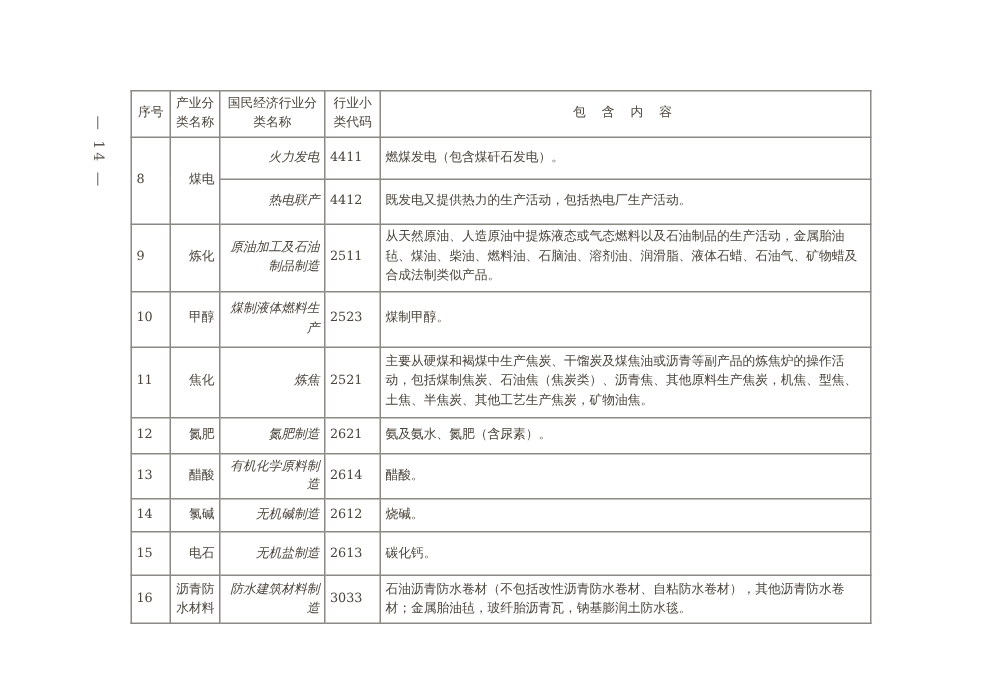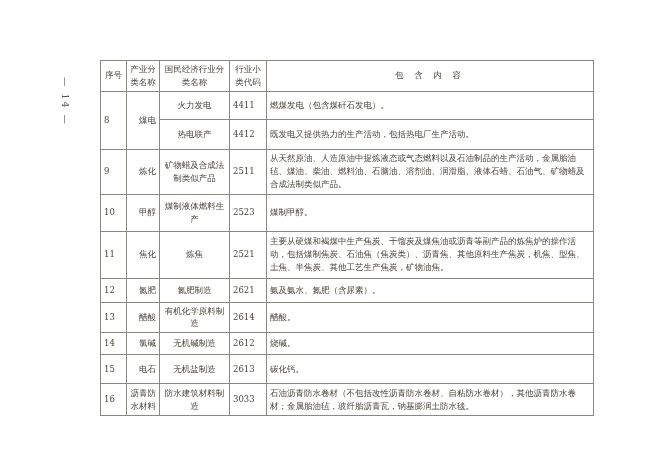--- a/index.html
+++ b/index.html
@@ -18,40 +18,40 @@
     text-align:center;
     transform:rotate(90deg);
     transform-origin:center center;
     font-size:9.5px;
     letter-spacing:2px;
     color:#5a554e;
     white-space:nowrap;
   }
   table.doc{
     position:absolute;
-    left:100px;top:60px;
+    left:87px;top:60px;
     width:494px;
     border-collapse:collapse;
     table-layout:fixed;
     font-size:8.5px;
     color:#4a443c;
     border:1.5px solid #6f6b66;
   }
   table.doc td,table.doc th{
     border:1px solid #8c8884;
     padding:2px 3px;
     vertical-align:middle;
     line-height:1.5;
     font-weight:normal;
     word-break:break-all;
   }
   th{font-weight:bold;text-align:center;}
   .c-seq,.c-code{}
   .c-industry{text-align:right;}
-  .c-sector{text-align:center;padding-left:5px;}
+  .c-sector{text-align:right;padding-left:5px;font-style:italic;}
   .c-content{text-align:left;padding:3px 6px;line-height:1.55;}
   tr.h24{height:24px;}
   tr.h28{height:28px;}
   tr.h30{height:30px;}
   tr.h45{height:45px;}
   tr.h37{height:37px;margin-top:24px;}
   tr.h47{height:47px;}
   tr.h22{height:22px;}
   tr.h29{height:29px;}
   tr.h32{height:32px;}
@@ -90,21 +90,21 @@
         <td class="c-content">燃煤发电（包含煤矸石发电）。</td>
       </tr>
       <tr class="h30">
         <td class="c-sector">热电联产</td>
         <td class="c-code">4412</td>
         <td class="c-content">既发电又提供热力的生产活动，包括热电厂生产活动。</td>
       </tr>
       <tr class="h45">
         <td class="c-seq">9</td>
         <td class="c-industry">炼化</td>
-        <td class="c-sector">矿物蜡及合成法制类似产品</td>
+        <td class="c-sector">原油加工及石油制品制造</td>
         <td class="c-code">2511</td>
         <td class="c-content">从天然原油、人造原油中提炼液态或气态燃料以及石油制品的生产活动，金属胎油毡、煤油、柴油、燃料油、石脑油、溶剂油、润滑脂、液体石蜡、石油气、矿物蜡及合成法制类似产品。</td>
       </tr>
       <tr class="h37">
         <td class="c-seq">10</td>
         <td class="c-industry">甲醇</td>
         <td class="c-sector">煤制液体燃料生产</td>
         <td class="c-code">2523</td>
         <td class="c-content">煤制甲醇。</td>
       </tr>

